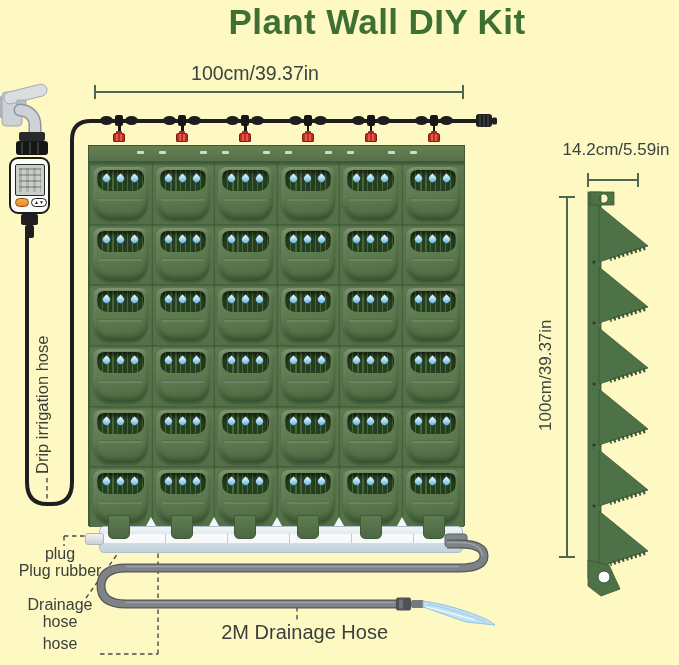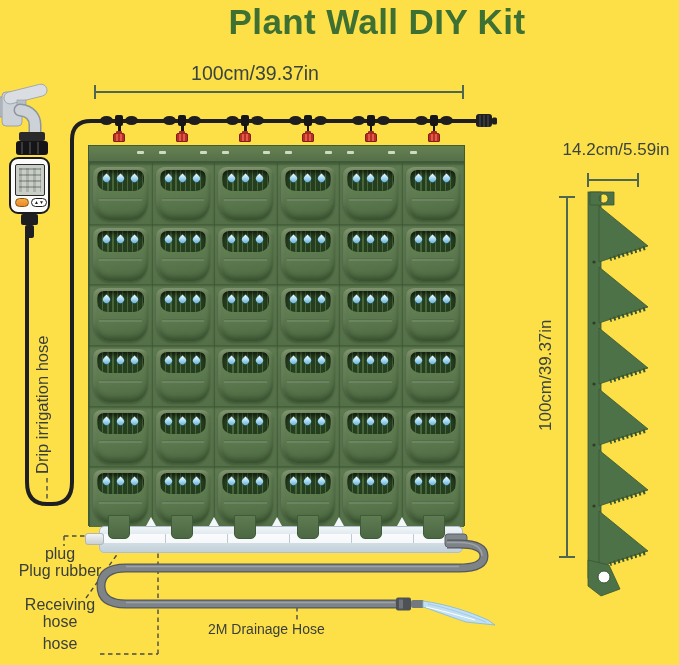--- a/index.html
+++ b/index.html
@@ -1,35 +1,35 @@
 <!DOCTYPE html>
 <html style="--title_green: #3E7034; --dim_line_green: #4D6752; --label_text: #3A3F3B; --planter_green: #58744B; --pocket_interior: #263E20; --water_drop_blue: #6FB9E2; --dripper_red: #CE3A2E; --drip_hose_black: #1F1F21; --drainage_hose_gray: #7E8387; --basin_blue: #DFE9EF; --profile_green: #4E7247;"><head>
 <meta charset="utf-8">
 <style>
   html,body{margin:0;padding:0;background:#ffffff;}
-  #stage{position:relative;width:679px;height:665px;background:#fde047;overflow:hidden;
+  #stage{position:relative;width:679px;height:665px;background:#fef9c3;overflow:hidden;
          font-family:"Liberation Sans","DejaVu Sans",sans-serif;color:var(--label_text,#3A3F3B);}
   .abs{position:absolute;}
   svg{position:absolute;left:0;top:0;overflow:visible;}
   
   #title{left:75px;top:2px;width:604px;text-align:center;font-size:35px;font-weight:700;
          color:var(--title_green,#3E7034);letter-spacing:.4px;z-index:6;}
   
   .dimtext{color:#3A4440;z-index:6;}
   #dim-top{left:163px;top:62px;width:184px;text-align:center;font-size:19.5px;}
   #dim-panel-w{left:548px;top:140px;width:136px;text-align:center;font-size:17px;}
   .vtext{writing-mode:vertical-rl;transform:rotate(180deg);text-align:center;}
   #dim-panel-h{left:536px;top:310px;height:130px;width:24px;font-size:17px;}
   #lbl-driphose{left:33px;top:330px;height:150px;width:24px;font-size:16.5px;z-index:6;}
   
   .caption{width:108px;left:6px;text-align:center;font-size:16px;line-height:17px;z-index:6;}
   #lbl-plug{top:545px;}
   #lbl-basin{top:596px;}
   #lbl-conn{top:635px;}
-  #lbl-drain{left:208px;top:621px;width:180px;text-align:left;font-size:14px;z-index:6;}
+  #lbl-drain{left:208px;top:621px;width:180px;text-align:right;font-size:20px;z-index:6;}
   
   #wall{left:88px;top:145px;width:377px;height:381px;z-index:2;border:1px solid #3E5A38;
         box-sizing:border-box;background:var(--planter_green,#58744B);}
   #rail{position:relative;height:15px;background:linear-gradient(#66814F,#55704A);
         border-bottom:2px solid #3E5A38;}
   .rail-dash{position:absolute;top:5px;width:7px;height:3px;background:#D9E6CD;border-radius:1px;opacity:.9;}
   #grid{position:relative;width:100%;height:364px;display:grid;
         grid-template-columns:repeat(6,1fr);grid-template-rows:repeat(6,1fr);}
   .cell{position:relative;background:linear-gradient(#5E7A51,#547048);
         box-shadow:inset 0 2px 2px rgba(25,45,20,.35), inset 1px 0 0 rgba(25,45,20,.2);}
@@ -205,21 +205,21 @@
   <div class="abs dimtext" id="dim-top">100cm/39.37in</div>
   <div class="abs dimtext" id="dim-panel-w">14.2cm/5.59in</div>
   <div class="abs dimtext vtext" id="dim-panel-h">100cm/39.37in</div>
   <div class="abs vtext" id="lbl-driphose">Drip irrigation hose</div>
 
   <div class="abs caption" id="lbl-plug">
     <div>plug</div>
     <div>Plug rubber</div>
   </div>
   <div class="abs caption" id="lbl-basin">
-    <div>Receiving</div>
+    <div>Drainage</div>
     <div>hose</div>
   </div>
   <div class="abs caption" id="lbl-conn">
     <div>hose</div>
   </div>
   <div class="abs" id="lbl-drain">2M Drainage Hose</div>
 
   <div class="abs" id="wall">
     <div id="rail">
         <div class="rail-dash" style="left: 47.8333px;"></div>

